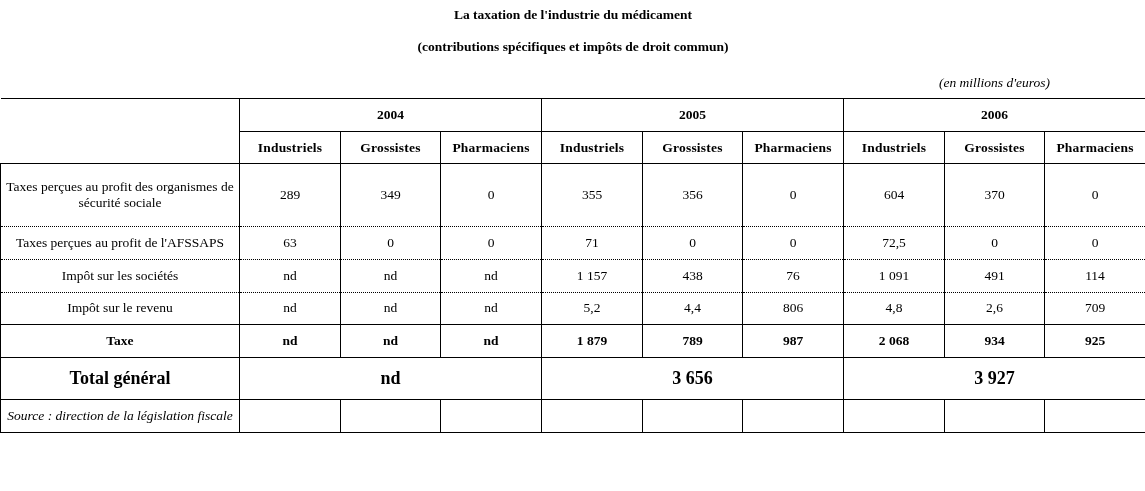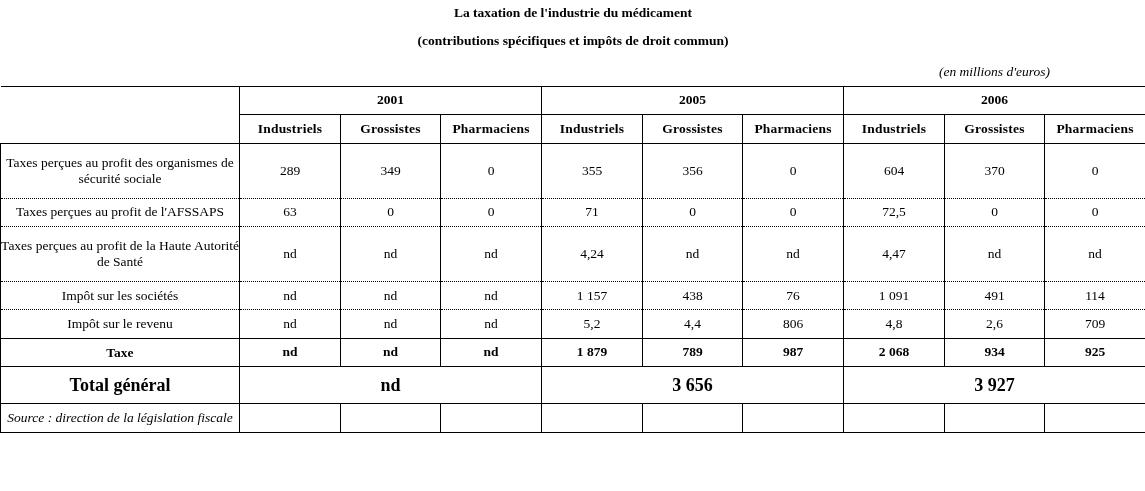--- a/index.html
+++ b/index.html
@@ -154,21 +154,21 @@
       <td class="title-cell sub" colspan="10">(contributions spécifiques et impôts de droit commun)</td>
     </tr>
     <tr>
       <td class="unit-blank"></td>
       <td class="unit-blank" colspan="3"></td>
       <td class="unit-blank" colspan="3"></td>
       <td class="units-cell" colspan="3">(en millions d'euros)</td>
     </tr>
     <tr>
       <td class="blank-left"></td>
-      <td class="year-head" colspan="3">2001</td>
+      <td class="year-head" colspan="3">2004</td>
       <td class="year-head" colspan="3">2005</td>
       <td class="year-head" colspan="3">2006</td>
     </tr>
     <tr>
       <td class="blank-left"></td>
       <td class="col-head">Industriels</td>
       <td class="col-head">Grossistes</td>
       <td class="col-head">Pharmaciens</td>
       <td class="col-head">Industriels</td>
       <td class="col-head">Grossistes</td>
@@ -197,32 +197,20 @@
       <td class="data">0</td>
       <td class="data">0</td>
       <td class="data">71</td>
       <td class="data">0</td>
       <td class="data">0</td>
       <td class="data">72,5</td>
       <td class="data">0</td>
       <td class="data">0</td>
     </tr>
 
-    <tr class="body-row">
-      <td class="row-label">Taxes perçues au profit de la Haute Autorité de Santé</td>
-      <td class="data">nd</td>
-      <td class="data">nd</td>
-      <td class="data">nd</td>
-      <td class="data">4,24</td>
-      <td class="data">nd</td>
-      <td class="data">nd</td>
-      <td class="data">4,47</td>
-      <td class="data">nd</td>
-      <td class="data">nd</td>
-    </tr>
 
     <tr class="body-row">
       <td class="row-label">Impôt sur les sociétés</td>
       <td class="data">nd</td>
       <td class="data">nd</td>
       <td class="data">nd</td>
       <td class="data">1 157</td>
       <td class="data">438</td>
       <td class="data">76</td>
       <td class="data">1 091</td>

